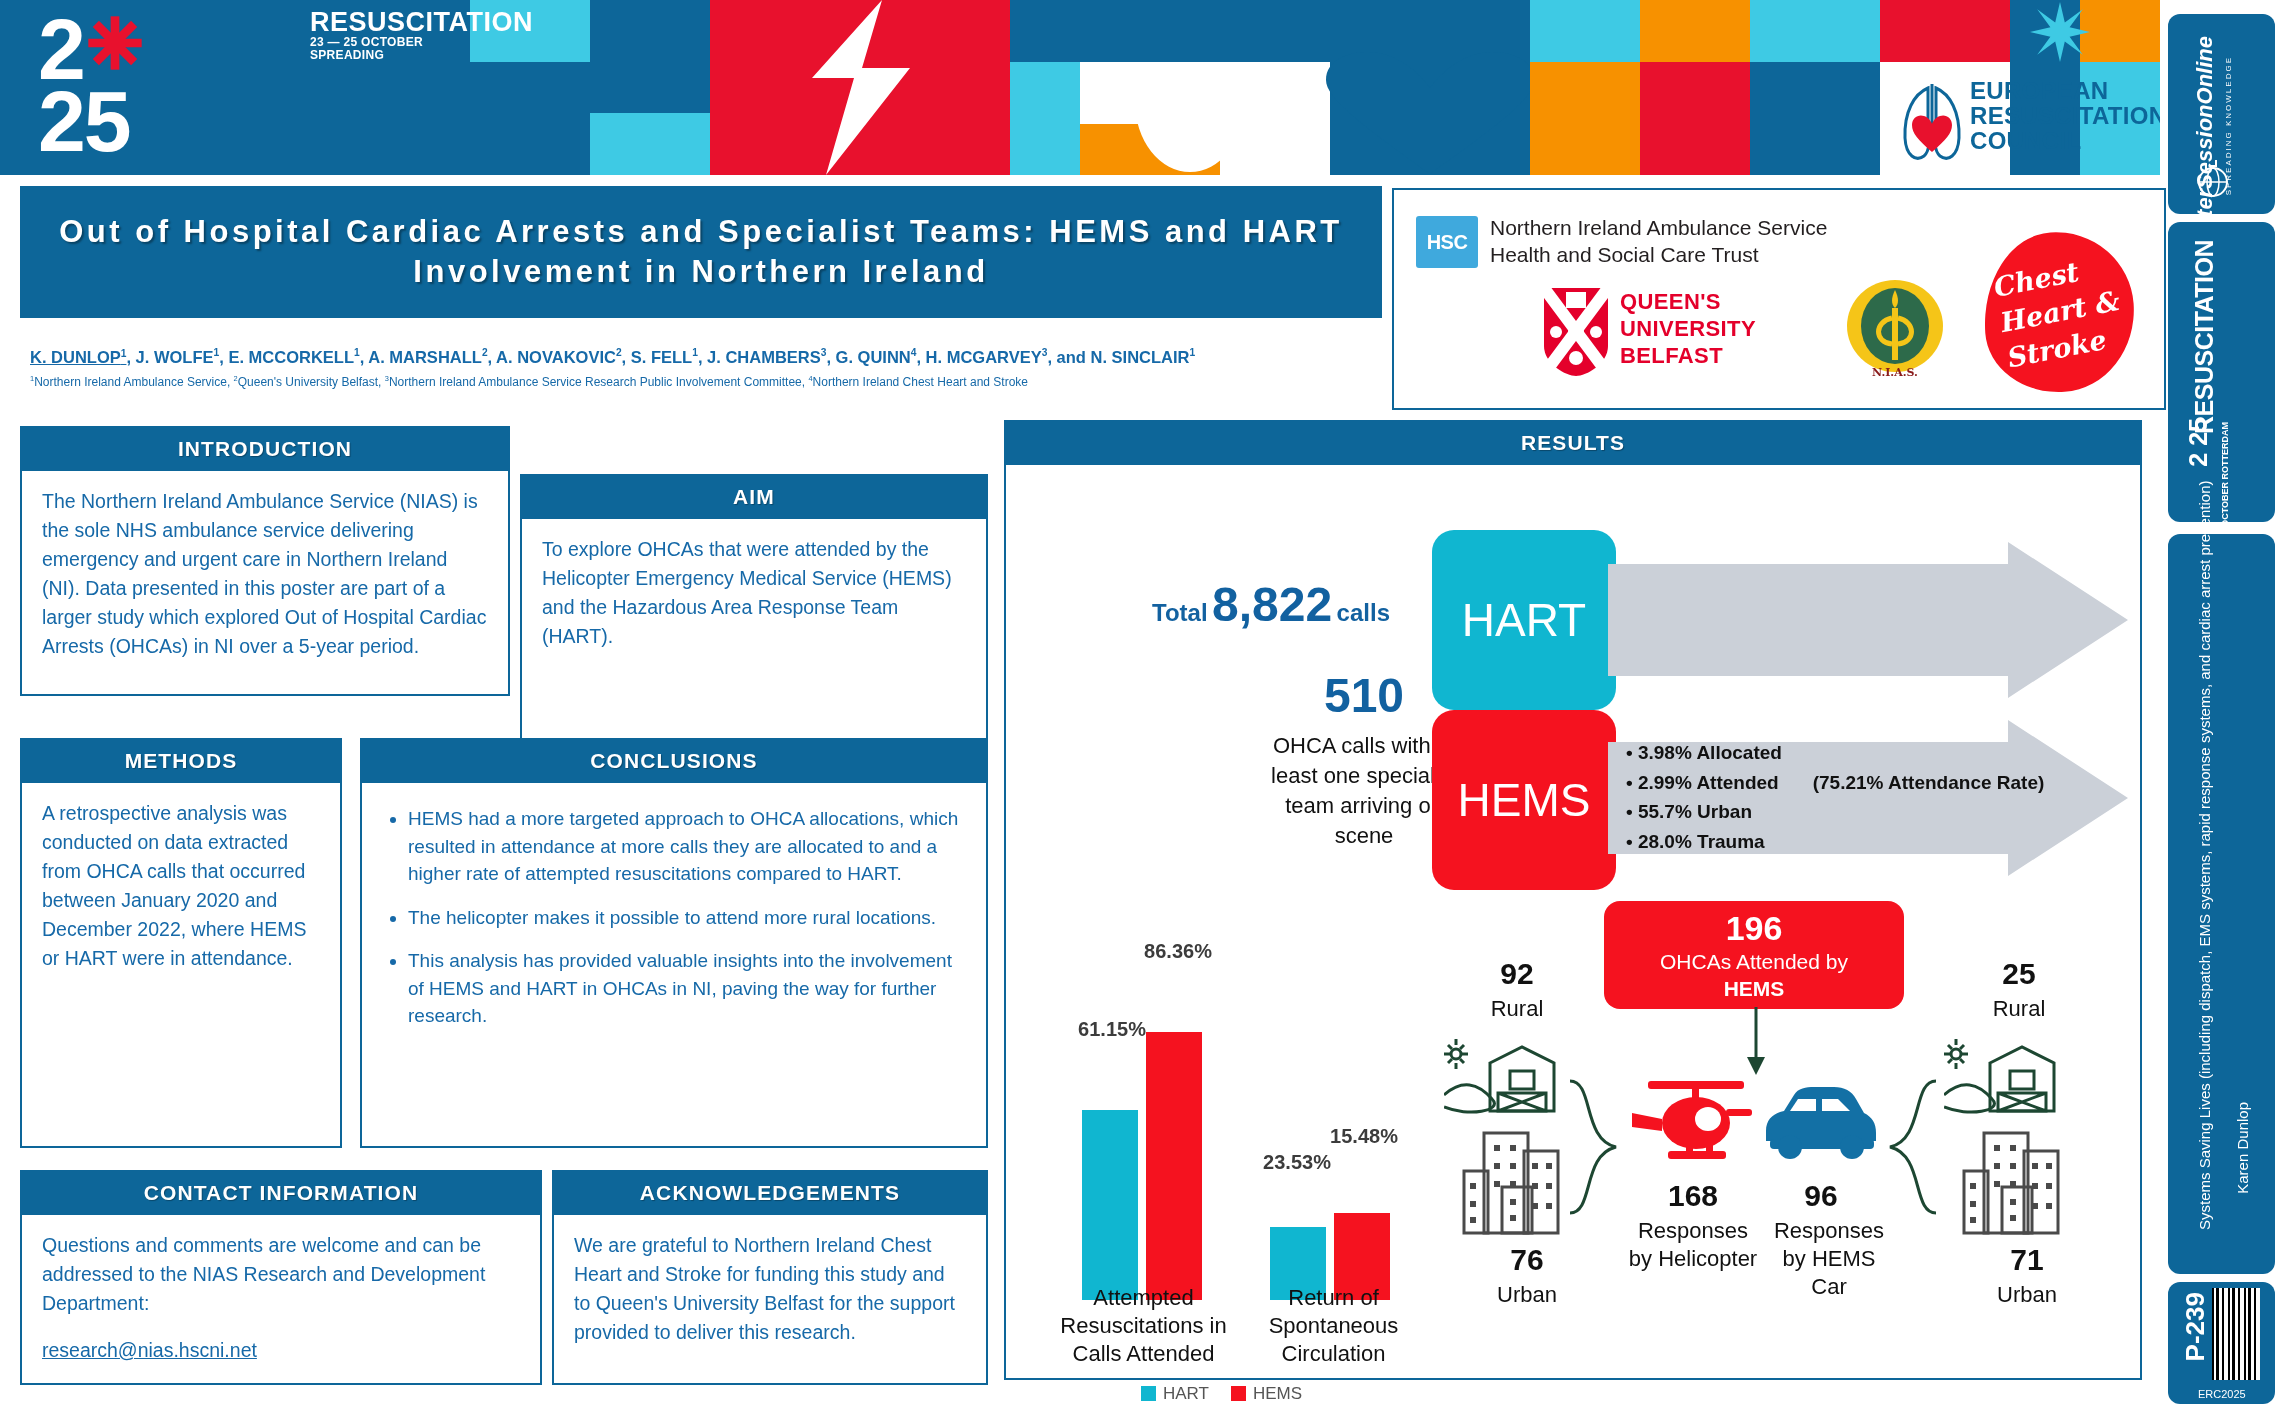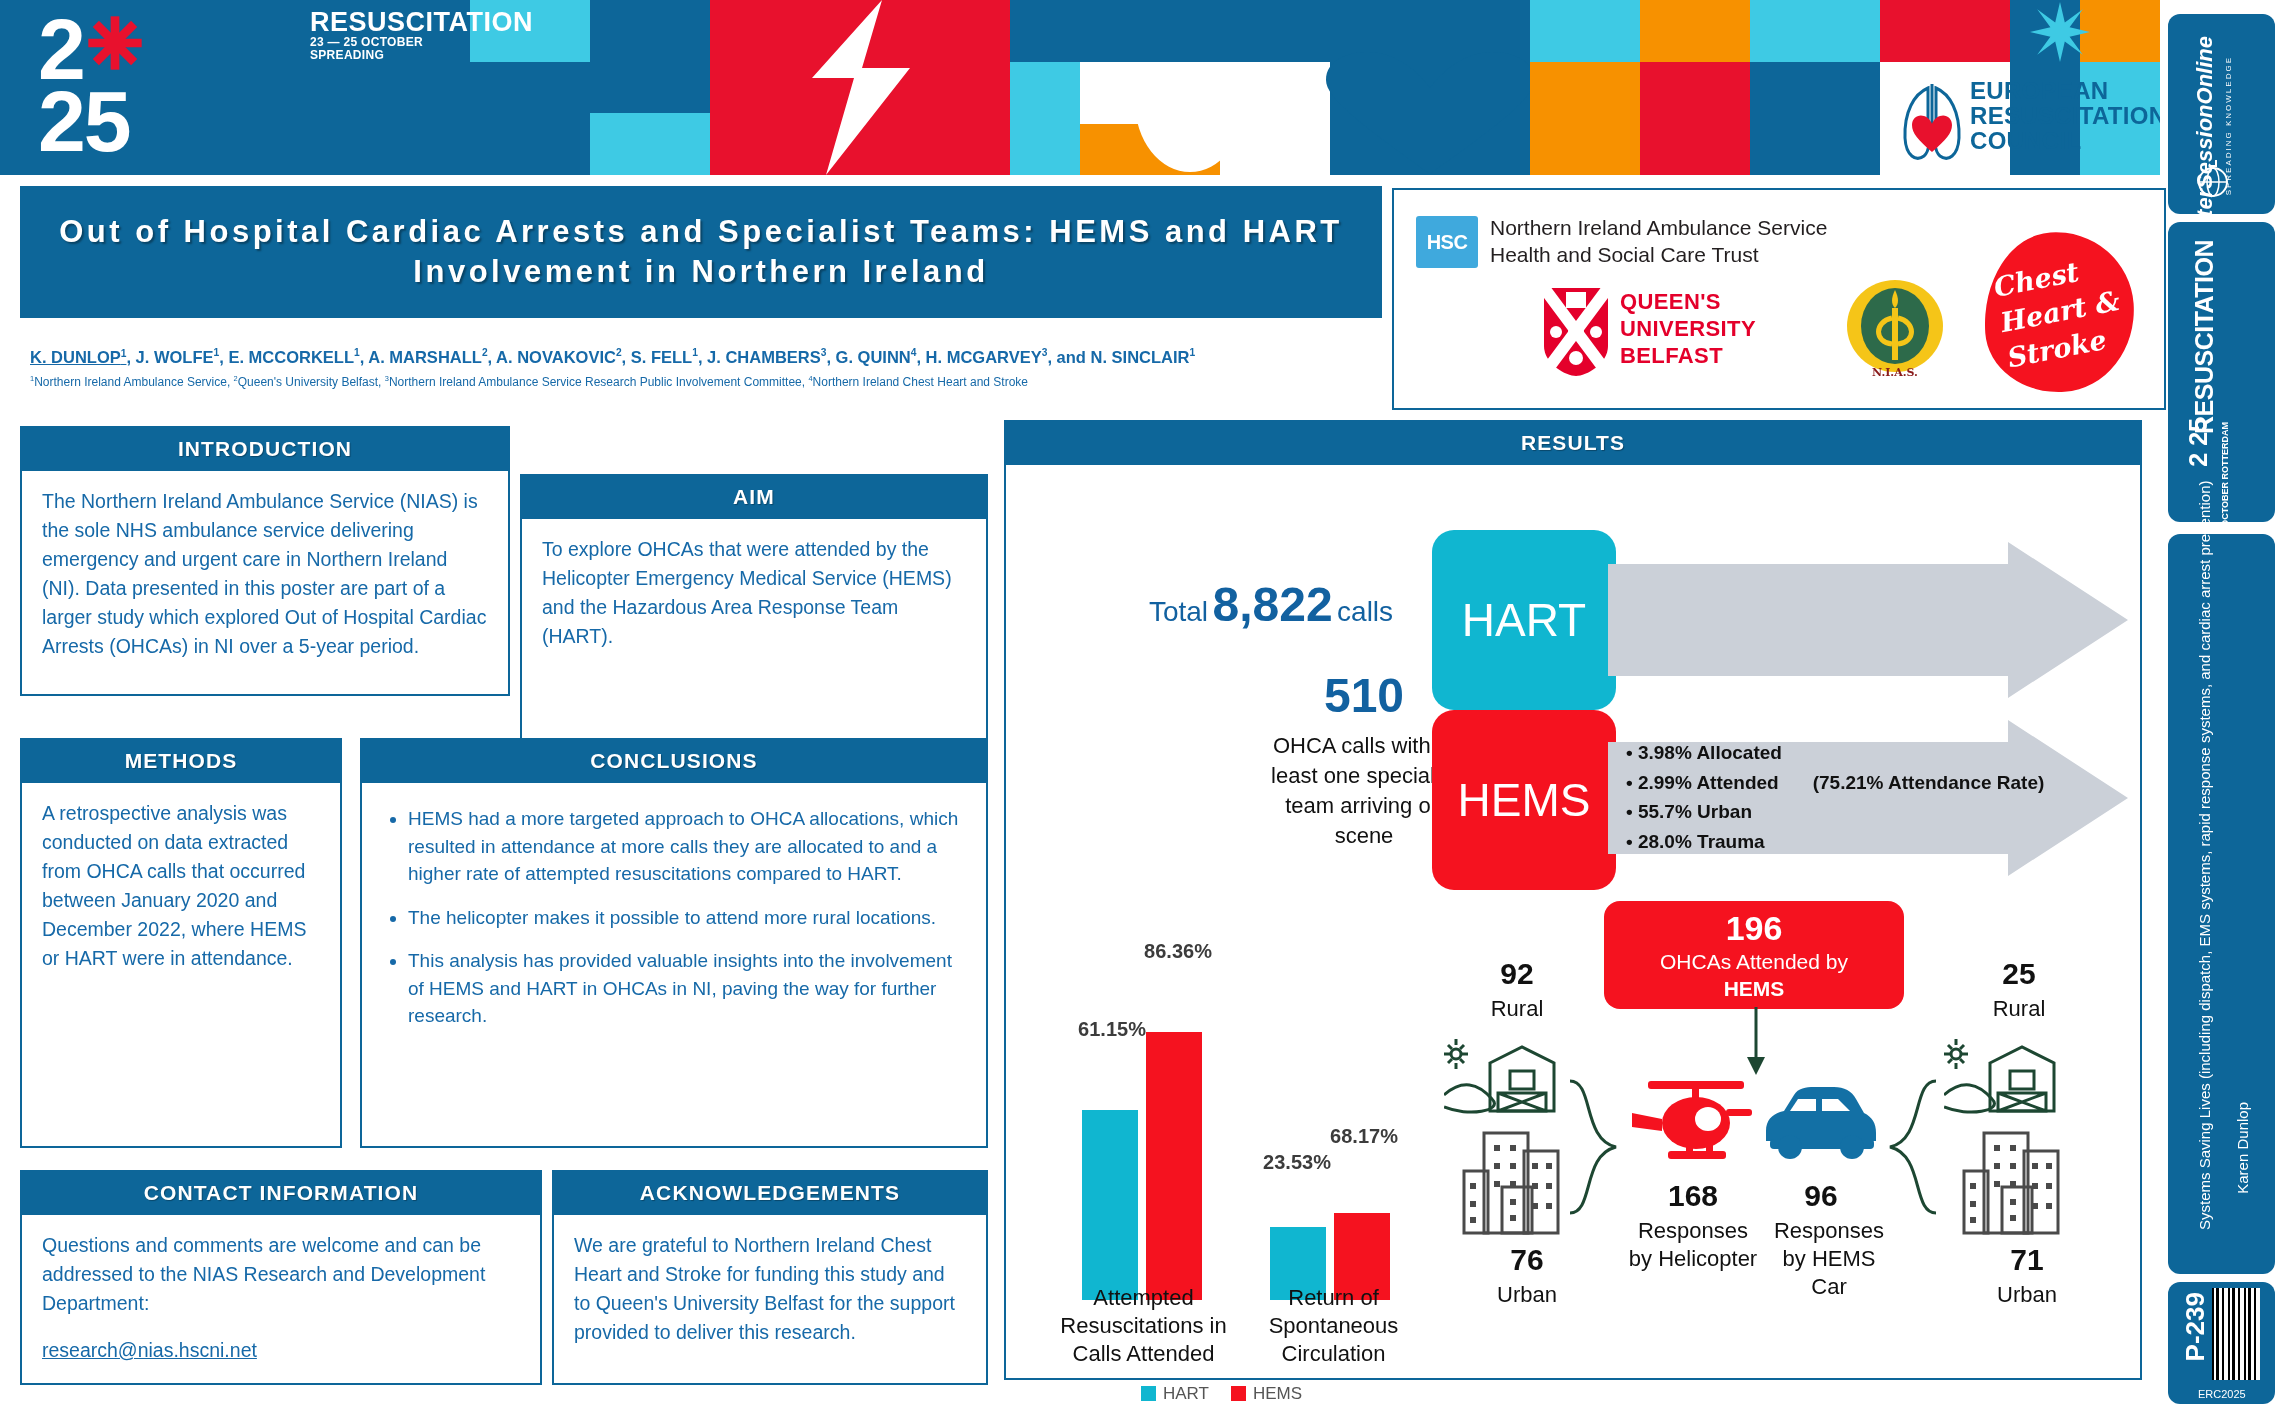--- a/index.html
+++ b/index.html
@@ -72,21 +72,21 @@
   ul.bullets{margin:6px 0 0 0;padding-left:26px;}
   ul.bullets li{margin-bottom:16px;}
   a.mail{color:#1669a8;text-decoration:underline;}
 
   
   .results{position:absolute;left:1004px;top:420px;width:1138px;height:960px;border:2px solid #0d6699;box-sizing:border-box;background:#fff;}
   .results-head{background:#0d6699;color:#fff;text-align:center;font-weight:bold;font-size:21px;letter-spacing:1.1px;padding:9px 0 10px 0;
      text-shadow:1px 1px 1px rgba(0,0,0,.3);}
 
   .totline{position:absolute;left:50px;top:155px;width:430px;text-align:center;color:#1261a0;}
-  .totline .sm{font-size:28px;font-weight:normal;}
+  .totline .sm{font-size:24px;font-weight:bold;}
   .totline .big{font-size:48px;font-weight:bold;}
 
   .statcol{position:absolute;width:200px;text-align:center;}
   .statcol .num{color:#1261a0;font-size:48px;font-weight:bold;line-height:58px;}
   .statcol .lbl{color:#111;font-size:22px;line-height:30px;margin-top:6px;}
 
   .teamcard{position:absolute;border-radius:22px;display:flex;align-items:center;justify-content:center;
      color:#fff;font-size:46px;}
   .arrowbox{position:absolute;}
   .arrow-shape{position:absolute;left:0;top:0;width:100%;height:100%;}
@@ -354,21 +354,21 @@
     <div class="chart">
 
       <div class="barlabel" style="left:20px;top:96px;width:92px;">61.15%</div>
       <div class="bar" style="left:36px;width:56px;height:190px;background:#10b6d0;"></div>
       <div class="barlabel" style="left:82px;top:18px;width:100px;">86.36%</div>
       <div class="bar" style="left:100px;width:56px;height:268px;background:#f5121f;"></div>
       <div class="catlabel" style="left:-10px;width:215px;">Attempted Resuscitations in Calls Attended</div>
 
       <div class="barlabel" style="left:205px;top:229px;width:92px;">23.53%</div>
       <div class="bar" style="left:224px;width:56px;height:73px;background:#10b6d0;"></div>
-      <div class="barlabel" style="left:268px;top:203px;width:100px;">68.17%</div>
+      <div class="barlabel" style="left:268px;top:203px;width:100px;">15.48%</div>
       <div class="bar" style="left:288px;width:56px;height:87px;background:#f5121f;"></div>
       <div class="catlabel" style="left:200px;width:175px;">Return of Spontaneous Circulation</div>
 
       <div class="legend">
         <div><span class="sw" style="background:#10b6d0;"></span><span>HART</span></div>
         <div><span class="sw" style="background:#f5121f;"></span><span>HEMS</span></div>
       </div>
     </div>
 
     <div class="diagram">

